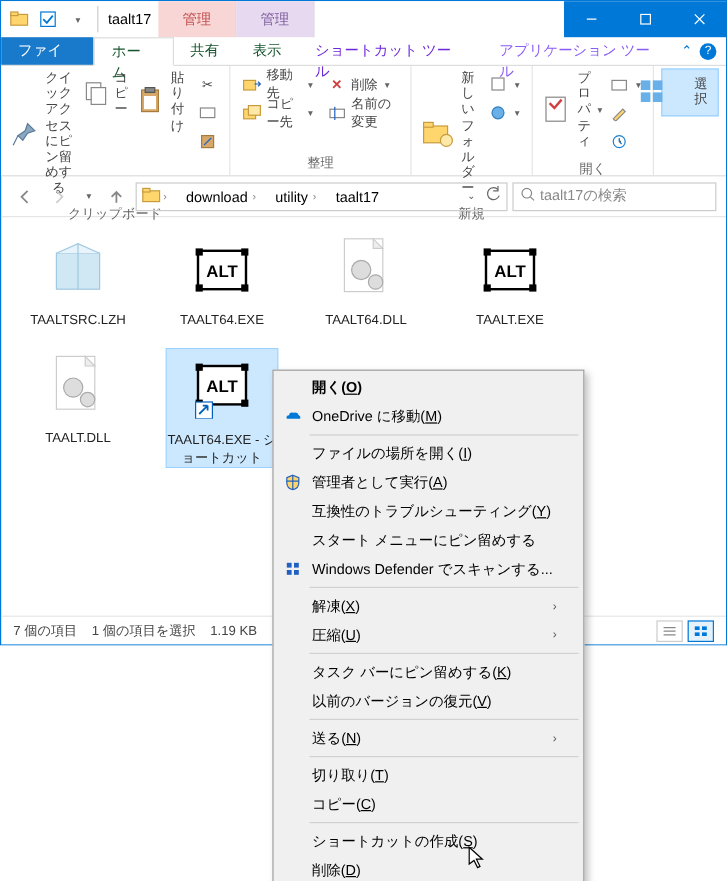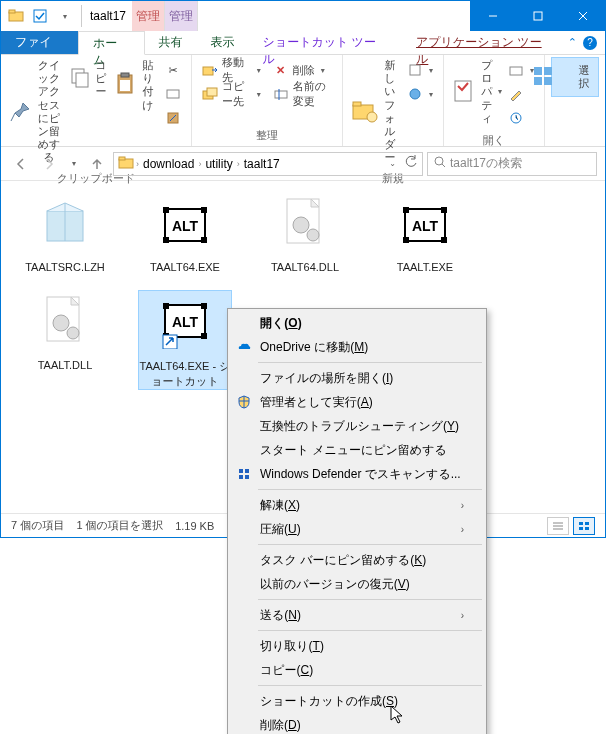--- a/index.html
+++ b/index.html
@@ -4,47 +4,47 @@
 <style>
 * { margin: 0; padding: 0; box-sizing: border-box; font-family: "Meiryo", "Segoe UI", sans-serif; }
 body { background: #fff; font-size: 11px; width: 606px; }
 .window { border: 1px solid #0078d7; width: 606px; background: #fff; }
 .titlebar { height: 30px; background: #fff; display: flex; align-items: stretch; }
 .qat { display: flex; align-items: center; padding: 0 4px; gap: 2px; }
 .qat-btn { width: 22px; height: 22px; display: flex; align-items: center; justify-content: center; }
 .title-text { display: flex; align-items: center; padding: 0 6px; color: #000; font-size: 12px; }
 .vbar { width:1px; background:#ccc; margin:4px 2px; }
 .ctx-tab-hdr { display: flex; align-items: center; }
-.ctx-tab { padding: 0 4px; height: 30px; display: flex; align-items: center; font-size: 12px; border-right:1px solid #ddd; }
+.ctx-tab { padding: 0 20px; height: 30px; display: flex; align-items: center; font-size: 12px; border-right:1px solid #ddd; }
 .ctx-tab.pink { background: #f9d6d6; color: #c05050; }
 .ctx-tab.purple { background: #e6d9f0; color: #8060a0; }
 .win-controls { margin-left: auto; display: flex; }
 .win-btn { width: 45px; height: 30px; display: flex; align-items: center; justify-content: center; background: #0078d7; color:#fff; }
 .win-btn.close { background: #0078d7; }
 .win-btn svg { stroke: #fff; }
 .tabstrip { height: 24px; background: #fff; display: flex; border-bottom: 1px solid #ddd; }
 .file-tab { background: #1979ca; color: #fff; padding: 3px 14px; font-size: 12px; }
 .tab { padding: 3px 14px; font-size: 12px; color: #14532d; }
 .tab.active { border: 1px solid #ddd; border-bottom: 1px solid #fff; background: #fff; margin-bottom:-1px; }
 .tab.pink { color: #6d28d9; }
-.tab.purple { color: #7f1d1d; text-decoration: underline; }
+.tab.purple { color: #8b5cf6; }
 .tabstrip-right { margin-left:auto; display:flex; align-items:center; gap:6px; padding-right:8px; }
 .ribbon { display: flex; border-bottom: 1px solid #ddd; height: 92px; background:#fff; }
 .rgroup { border-right: 1px solid #e5e5e5; display:flex; flex-direction:column; }
 .rgroup-body { flex:1; display:flex; align-items:flex-start; padding:2px 6px; }
 .rgroup-label { text-align:center; font-size:11px; color:#666; padding:2px 0 3px; }
 .big-btn { display:flex; flex-direction:row; align-items:center; justify-content:center; width:60px; padding:2px; font-size:11px; color:#444; text-align:center; line-height:1.2; }
 .big-btn .icon { width:32px; height:32px; display:flex; align-items:center; justify-content:center; margin-bottom:2px; }
 .small-col { display:flex; flex-direction:column; gap:2px; padding-top:2px; }
 .small-btn { height:22px; display:flex; align-items:center; gap:4px; padding:0 4px; font-size:11px; color:#444; }
 .small-btn .icon { width:16px; height:16px; display:inline-flex; align-items:center; justify-content:center; }
 .addrbar { height: 34px; display:flex; align-items:center; gap:4px; padding:4px 8px; border-bottom:1px solid #e5e5e5; }
 .nav-btn { width:24px; height:24px; display:flex; align-items:center; justify-content:center; }
 .breadcrumb { flex:1; border:1px solid #ccc; height:24px; display:flex; align-items:center; padding:0 4px; font-size:12px; gap:2px; }
-.bc-seg { display:flex; align-items:center; gap:2px; padding:0 2px;}
+.bc-seg { display:flex; align-items:center; gap:2px; padding:0 2px;margin-left:12px;}
 .bc-chev { color:#888; font-size:9px; }
 .searchbox { width:170px; border:1px solid #ccc; height:24px; display:flex; align-items:center; padding:0 6px; color:#888; font-size:12px; gap:4px;}
 .content { height: 332px; padding:12px 18px; display:flex; flex-wrap:wrap; align-content:flex-start; gap:18px 28px; position:relative; }
 .item { width:92px; display:flex; flex-direction:column; align-items:center; text-align:center; font-size:11px; color:#222; }
 .item .thumb { width:64px; height:64px; display:flex; align-items:center; justify-content:center; margin-bottom:4px; }
 .item.selected { background:#cce8ff; outline:1px solid #99d1ff; }
 .statusbar { height:24px; border-top:1px solid #e5e5e5; display:flex; align-items:center; padding:0 10px; font-size:11px; color:#444; gap:12px; }
 .statusbar .right { margin-left:auto; display:flex; gap:4px; }
 .view-btn { width:22px; height:18px; border:1px solid #ccc; display:flex; align-items:center; justify-content:center; }
 .view-btn.active { border-color:#0078d7; background:#e5f1fb; }

